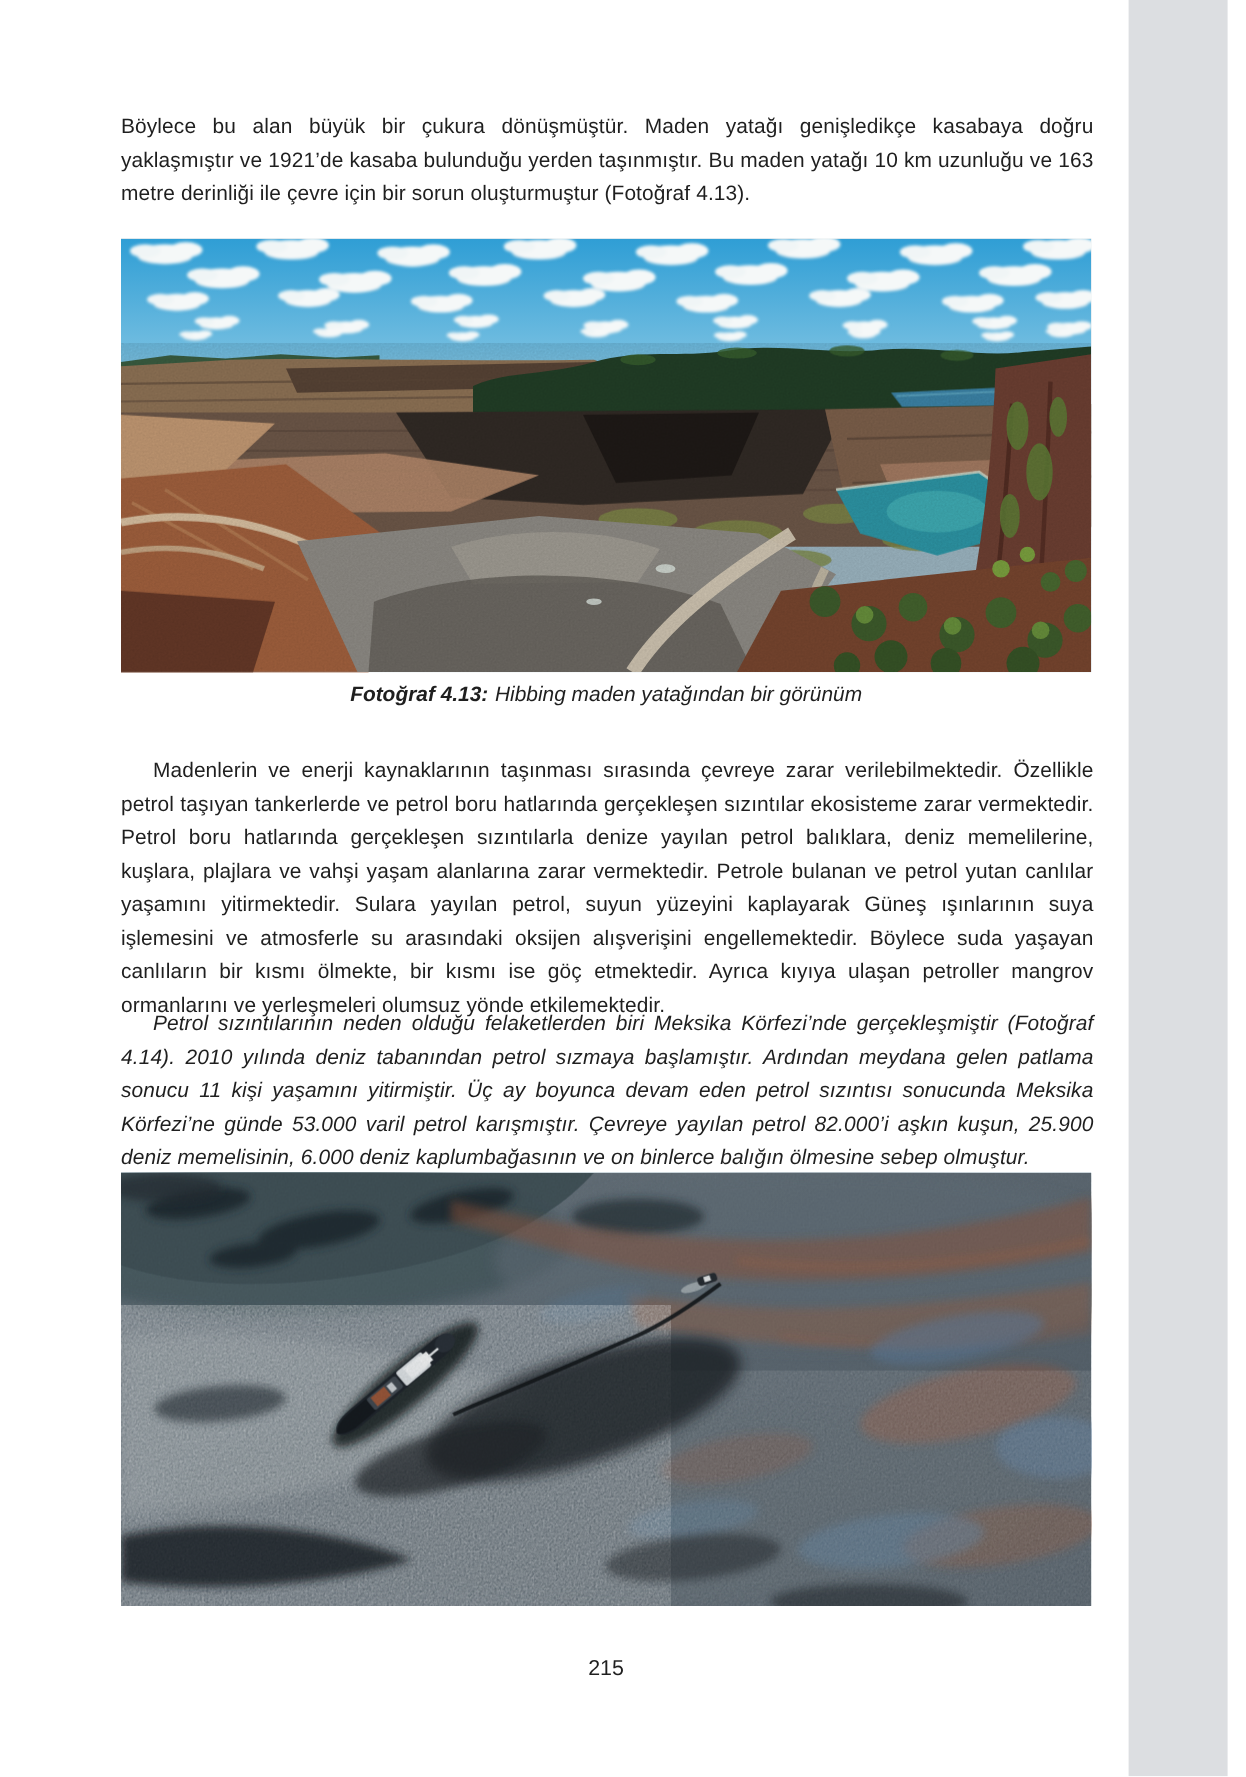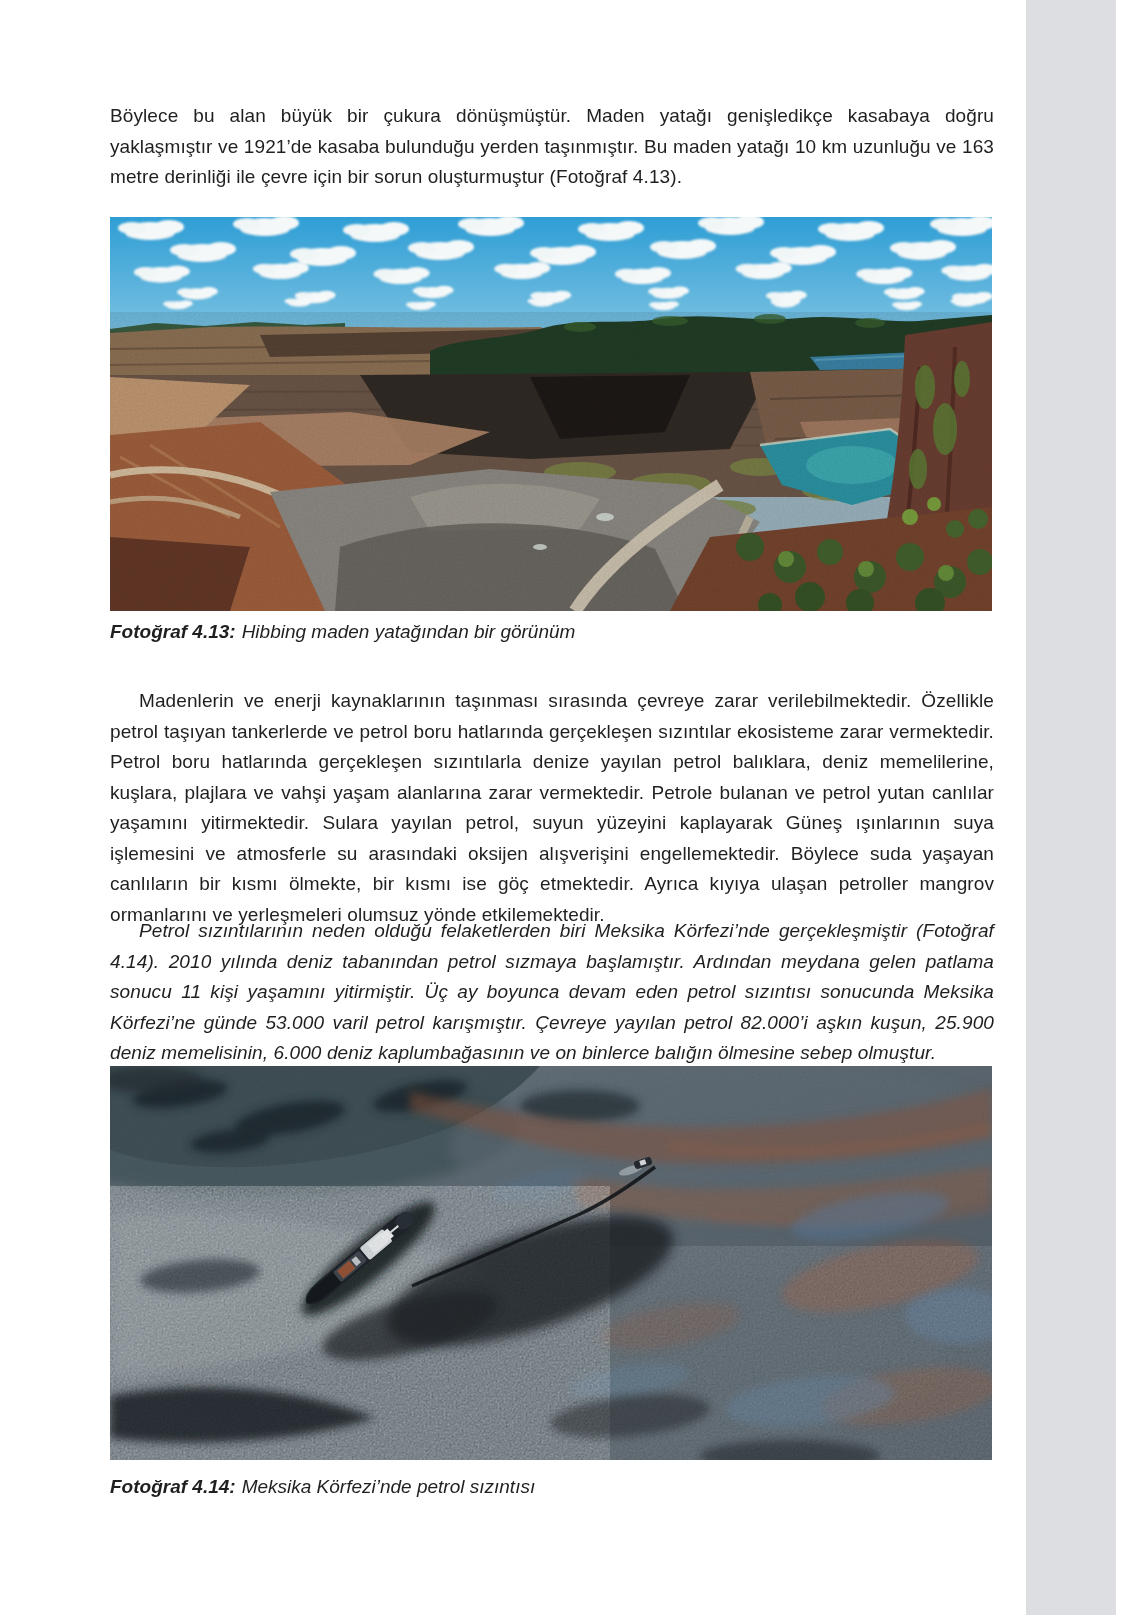--- a/index.html
+++ b/index.html
@@ -22,21 +22,21 @@
   #p2{top:654px;margin-top:32px;}
   #p3{top:916px;font-style:italic;}
   .figure{
     position:absolute;left:110px;width:882px;height:394px;margin:0;padding:0;
     overflow:hidden;background:#9db6c2;
   }
   #fig1{top:217px;}
   #fig2{top:1066px;}
   .figure svg{display:block;width:882px;height:394px;}
   .caption{
-    position:absolute;left:110px;width:882px;text-align:left;
+    position:absolute;left:110px;width:882px;text-align:center;
     font-size:19px;line-height:26px;font-style:italic;color:#1f1f1f;
   }
   #cap1{top:619px;}
   #cap2{top:1474px;}
   .cap-label{font-weight:700;margin-right:6px;}
   .page-number{
     position:absolute;left:110px;top:1506px;width:882px;text-align:center;
     font-size:19.5px;color:#1f1f1f;
   }
 </style>
@@ -309,18 +309,16 @@
       <g transform="translate(533,97) rotate(-18)">
         <ellipse cx="-14" cy="3" rx="12" ry="4" fill="#c7ced1" opacity="0.6"></ellipse>
         <rect x="-9" y="-4" width="18" height="8" rx="3" fill="#272d33"></rect>
         <rect x="-3" y="-3" width="6" height="5" fill="#e2e6e8"></rect>
       </g>
 
       <rect x="0" y="0" width="882" height="394" filter="url(#grainDark)" opacity="0.12"></rect>
     </svg>
   </figure>
 
-  <div class="caption" id="cap2">
-    <span class="cap-label">Fotoğraf 4.14:</span><span class="cap-text">Meksika Körfezi’nde petrol sızıntısı</span>
-  </div>
-
+
+  <div class="page-number">215</div>
 
 </div>
 
 </body></html>

